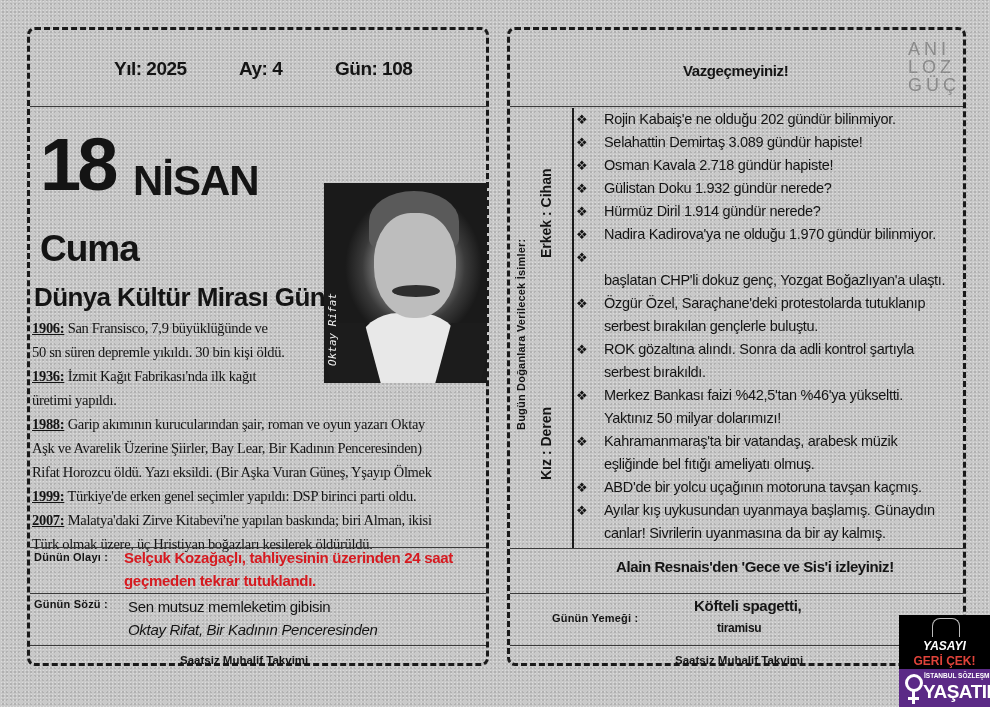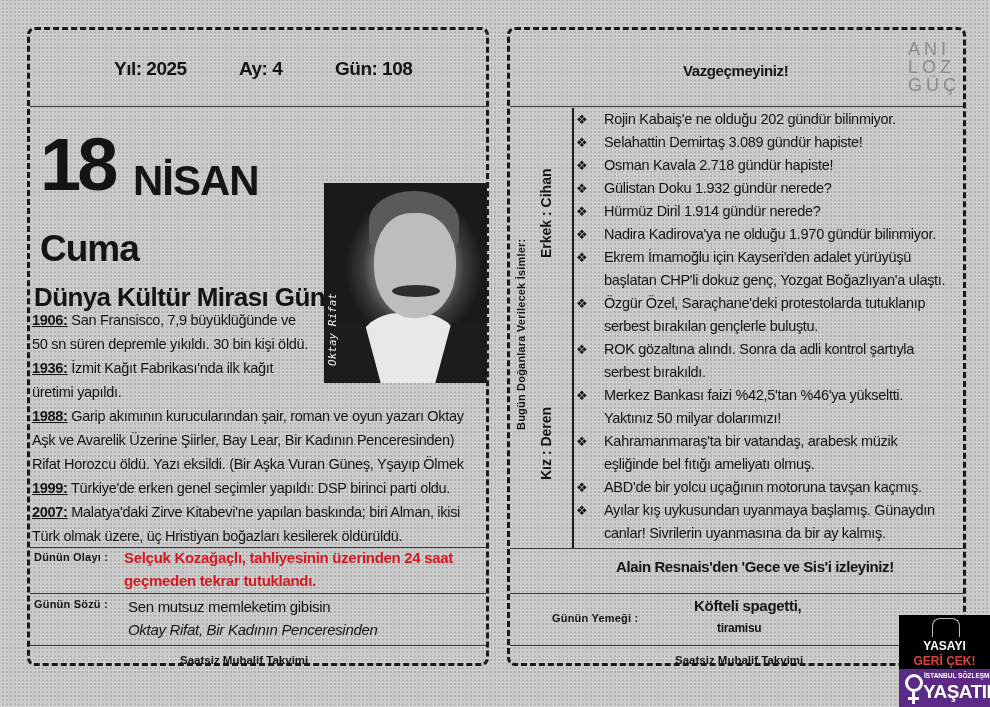--- a/index.html
+++ b/index.html
@@ -31,21 +31,21 @@
     background:radial-gradient(ellipse 42% 38% at 55% 42%, #cfcfcf 0%, #9a9a9a 40%, #3a3a3a 75%, #1a1a1a 100%);
     overflow:hidden;
   }
   .photo .hair { position:absolute; left:45px; top:8px; width:90px; height:60px; border-radius:50% 50% 20% 20%; background:#5a5a5a; }
   .photo .face { position:absolute; left:50px; top:30px; width:82px; height:105px; border-radius:45% 45% 48% 48%; background:#bdbdbd; }
   .photo .stache { position:absolute; left:68px; top:102px; width:48px; height:12px; border-radius:50%; background:#2e2e2e; }
   .photo .neck { position:absolute; left:35px; top:130px; width:100px; height:80px; border-radius:40% 40% 0 0; background:#e8e8e8; }
   .photo .coat-l { position:absolute; left:0; top:140px; width:50px; height:70px; background:#1c1c1c; transform:skewX(15deg); }
   .photo .coat-r { position:absolute; right:0; top:140px; width:45px; height:70px; background:#1c1c1c; transform:skewX(-15deg); }
   .photo .caption { position:absolute; left:-28px; top:140px; transform:rotate(-90deg); color:#eee; font-style:italic; font-size:11px; font-family:"DejaVu Sans Mono", monospace; }
-  .events { position:absolute; left:32px; top:308px; width:460px; font-size:14.5px; line-height:24px; letter-spacing:-0.3px; }
+  .events { position:absolute; left:32px; top:316px; width:460px; font-size:14.5px; line-height:24px; letter-spacing:-0.3px;font-family:Liberation Serif, serif; }
   .events .yr { font-weight:bold; text-decoration:underline; }
   .events p { margin:0; }
   .label-small { font-family:"Liberation Sans", sans-serif; font-size:11px; font-weight:bold; letter-spacing:0.2px; }
   .red { color:#d6191f; font-weight:bold; font-size:15px; letter-spacing:-0.3px; }
   .quote { font-size:15px; letter-spacing:-0.3px; }
   .quote-src { font-size:15px; font-style:italic; letter-spacing:-0.3px; }
   .footer { font-family:"Liberation Sans", sans-serif; font-size:11.5px; font-weight:bold; }
   .logo { position:absolute; left:908px; top:40px; color:#8b8b8b; font-family:"Liberation Sans", sans-serif; font-size:18px; line-height:18px; letter-spacing:4px; text-align:left; }
   .vtext { position:absolute; transform:rotate(-90deg); transform-origin:left top; white-space:nowrap; }
   .news { position:absolute; left:576px; top:108px; width:380px; font-size:14.5px; line-height:23px; letter-spacing:-0.3px; }
@@ -142,21 +142,21 @@
   <div class="item">
       <span class="bullet">❖</span>
       <span class="txt">Hürmüz Diril 1.914 gündür nerede?</span>
     </div>
   <div class="item">
       <span class="bullet">❖</span>
       <span class="txt">Nadira Kadirova'ya ne olduğu 1.970 gündür bilinmiyor.</span>
     </div>
   <div class="item">
       <span class="bullet">❖</span>
-      <span class="txt"><span>Ekrem İmamoğlu için Kayseri'den adalet yürüyüşü</span><br><span>başlatan CHP'li dokuz genç, Yozgat Boğazlıyan'a ulaştı.</span></span>
+      <span class="txt"><br><span>başlatan CHP'li dokuz genç, Yozgat Boğazlıyan'a ulaştı.</span></span>
     </div>
   <div class="item">
       <span class="bullet">❖</span>
       <span class="txt"><span>Özgür Özel, Saraçhane'deki protestolarda tutuklanıp</span><br><span>serbest bırakılan gençlerle  buluştu.</span></span>
     </div>
   <div class="item">
       <span class="bullet">❖</span>
       <span class="txt"><span>ROK gözaltına alındı. Sonra da adli kontrol şartıyla</span><br><span>serbest bırakıldı.</span></span>
     </div>
   <div class="item">
@@ -184,21 +184,21 @@
 <div class="abs label-small" style="left:512px; top:612px;margin-left:40px;">Günün Yemeği :</div>
 <div class="abs" style="left:694px; top:597px; font-size:15px; font-weight:bold; letter-spacing:-0.3px;">Köfteli spagetti,</div>
 <div class="abs" style="left:717px; top:621px; font-size:12px; font-weight:bold; letter-spacing:-0.3px;">tiramisu</div>
 
 <div class="hline" style="left:510px; top:645px; width:453px;"></div>
 <div class="abs footer" style="left:675px; top:654px;">Saatsiz Muhalif Takvimi</div>
 
 <div class="badge">
   <div class="top">
     <div style="position:absolute; left:33px; top:3px; width:26px; height:18px; border:1px solid #bbb; border-bottom:none; border-radius:8px 8px 0 0;"></div>
-    <div style="position:absolute; left:0; top:24px; width:91px; font-size:12px;">YASAYI</div>
+    <div style="position:absolute; left:0; top:24px; width:91px; font-size:12px;font-style:italic;">YASAYI</div>
     <div style="position:absolute; left:0; top:39px; width:91px; font-size:12px; color:#e0433a;">GERİ ÇEK!</div>
   </div>
   <div class="bot">
     <div style="position:absolute; left:6px; top:5px; width:18px; height:18px; border-radius:50%; border:3px solid #fff; box-sizing:border-box;"></div>
     <div style="position:absolute; left:13px; top:22px; width:3px; height:13px; background:#fff;"></div>
     <div style="position:absolute; left:9px; top:28px; width:11px; height:3px; background:#fff;"></div>
     <div style="position:absolute; left:25px; top:3px; font-size:6.5px; white-space:nowrap;">İSTANBUL SÖZLEŞMESİ</div>
     <div style="position:absolute; left:24px; top:12px; font-size:19px; letter-spacing:-0.5px; white-space:nowrap;">YAŞATIR!</div>
   </div>
 </div>

